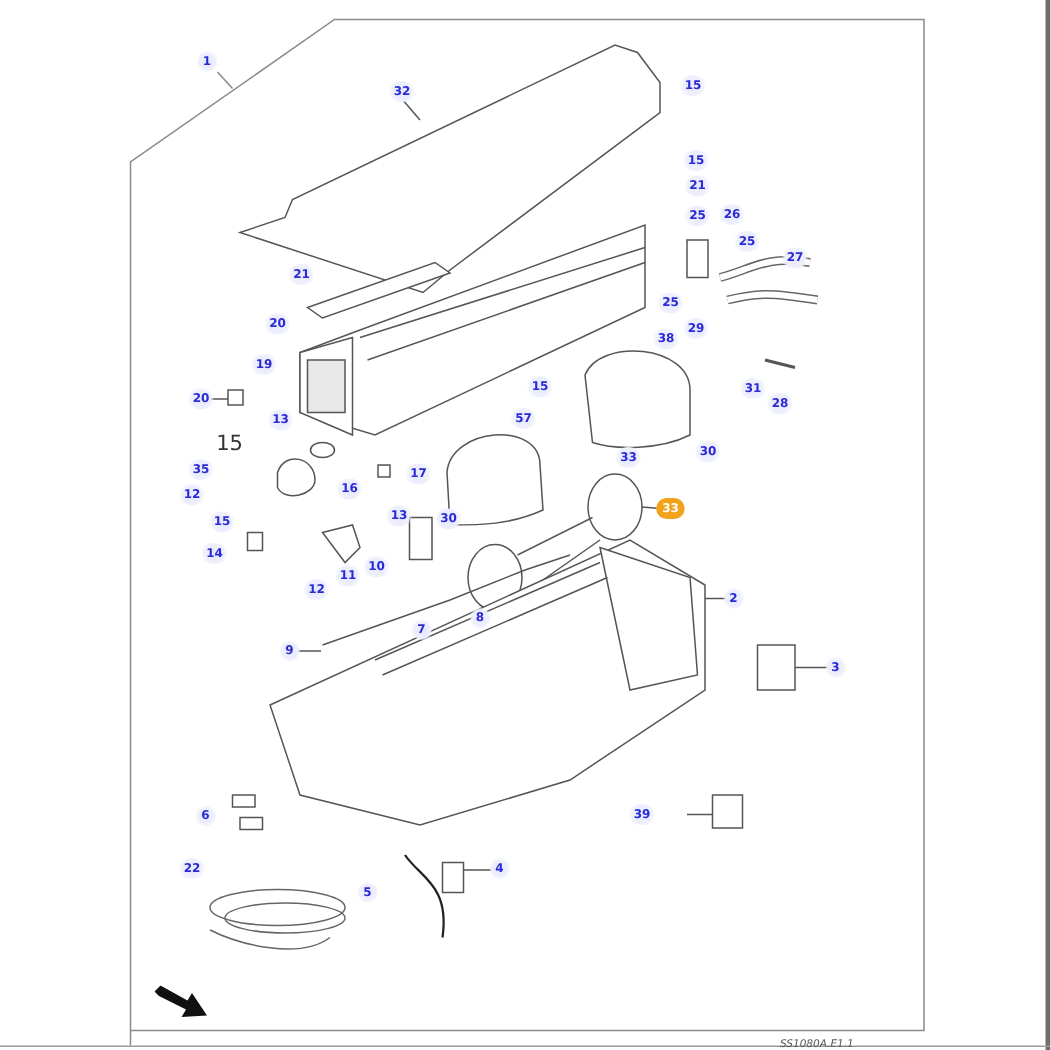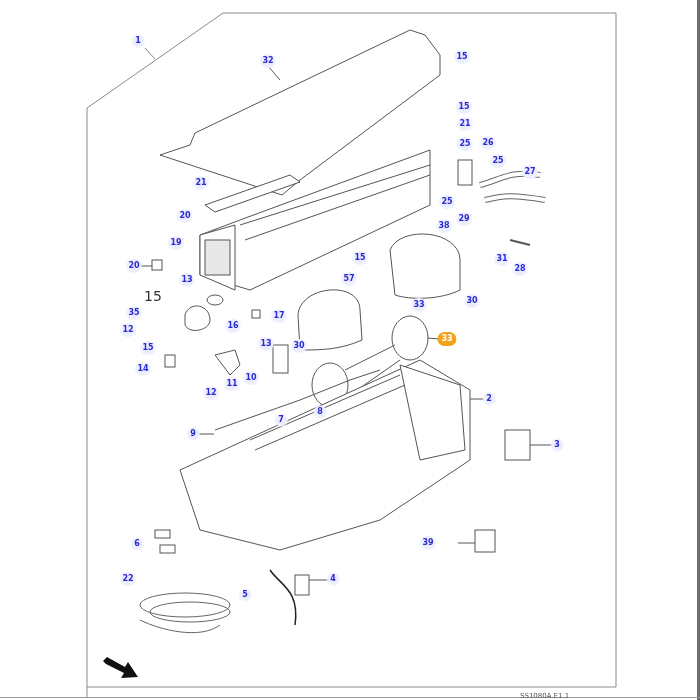--- a/index.html
+++ b/index.html
@@ -4,21 +4,21 @@
 <style>
   html, body { margin:0; padding:0; background:#ffffff; }
   body { width:700px; height:700px; position:relative; overflow:hidden; font-family:"DejaVu Sans", sans-serif; }
   .right-bar { position:absolute; left:697px; top:0; width:3px; height:700px; background:#6e6e6e; }
   .bottom-line { position:absolute; left:0; top:697px; width:700px; height:1px; background:#9a9a9a; }
   svg.art { position:absolute; left:0; top:0; }
   .callout { position:absolute; font-size:8px; font-weight:bold; color:#2b2bd6; transform:translate(-50%,-50%);
              background:radial-gradient(circle,#e6e8fb 0%, #eef0fd 55%, rgba(255,255,255,0) 75%); padding:3px 4px; border-radius:50%; line-height:1; white-space:nowrap; }
   .callout.big { font-size:14px; font-weight:normal; color:#333; background:none; }
   .callout.hl { background:#f3a21c; color:#ffffff; border-radius:8px; padding:3px 4px; }
-  .fig-id { position:absolute; left:520px; top:692px; font-size:7px; color:#555; }
+  .fig-id { position:absolute; left:520px; top:692px; font-size:7px; color:#555;font-style:italic; }
   .arrow { position:absolute; left:103px; top:657px; }
 </style>
 </head>
 <body>
 
 <div class="right-bar"></div>
 <div class="bottom-line"></div>
 
 <svg class="art" width="700" height="700" viewBox="0 0 700 700" fill="none" stroke="#555" stroke-width="1">
 

